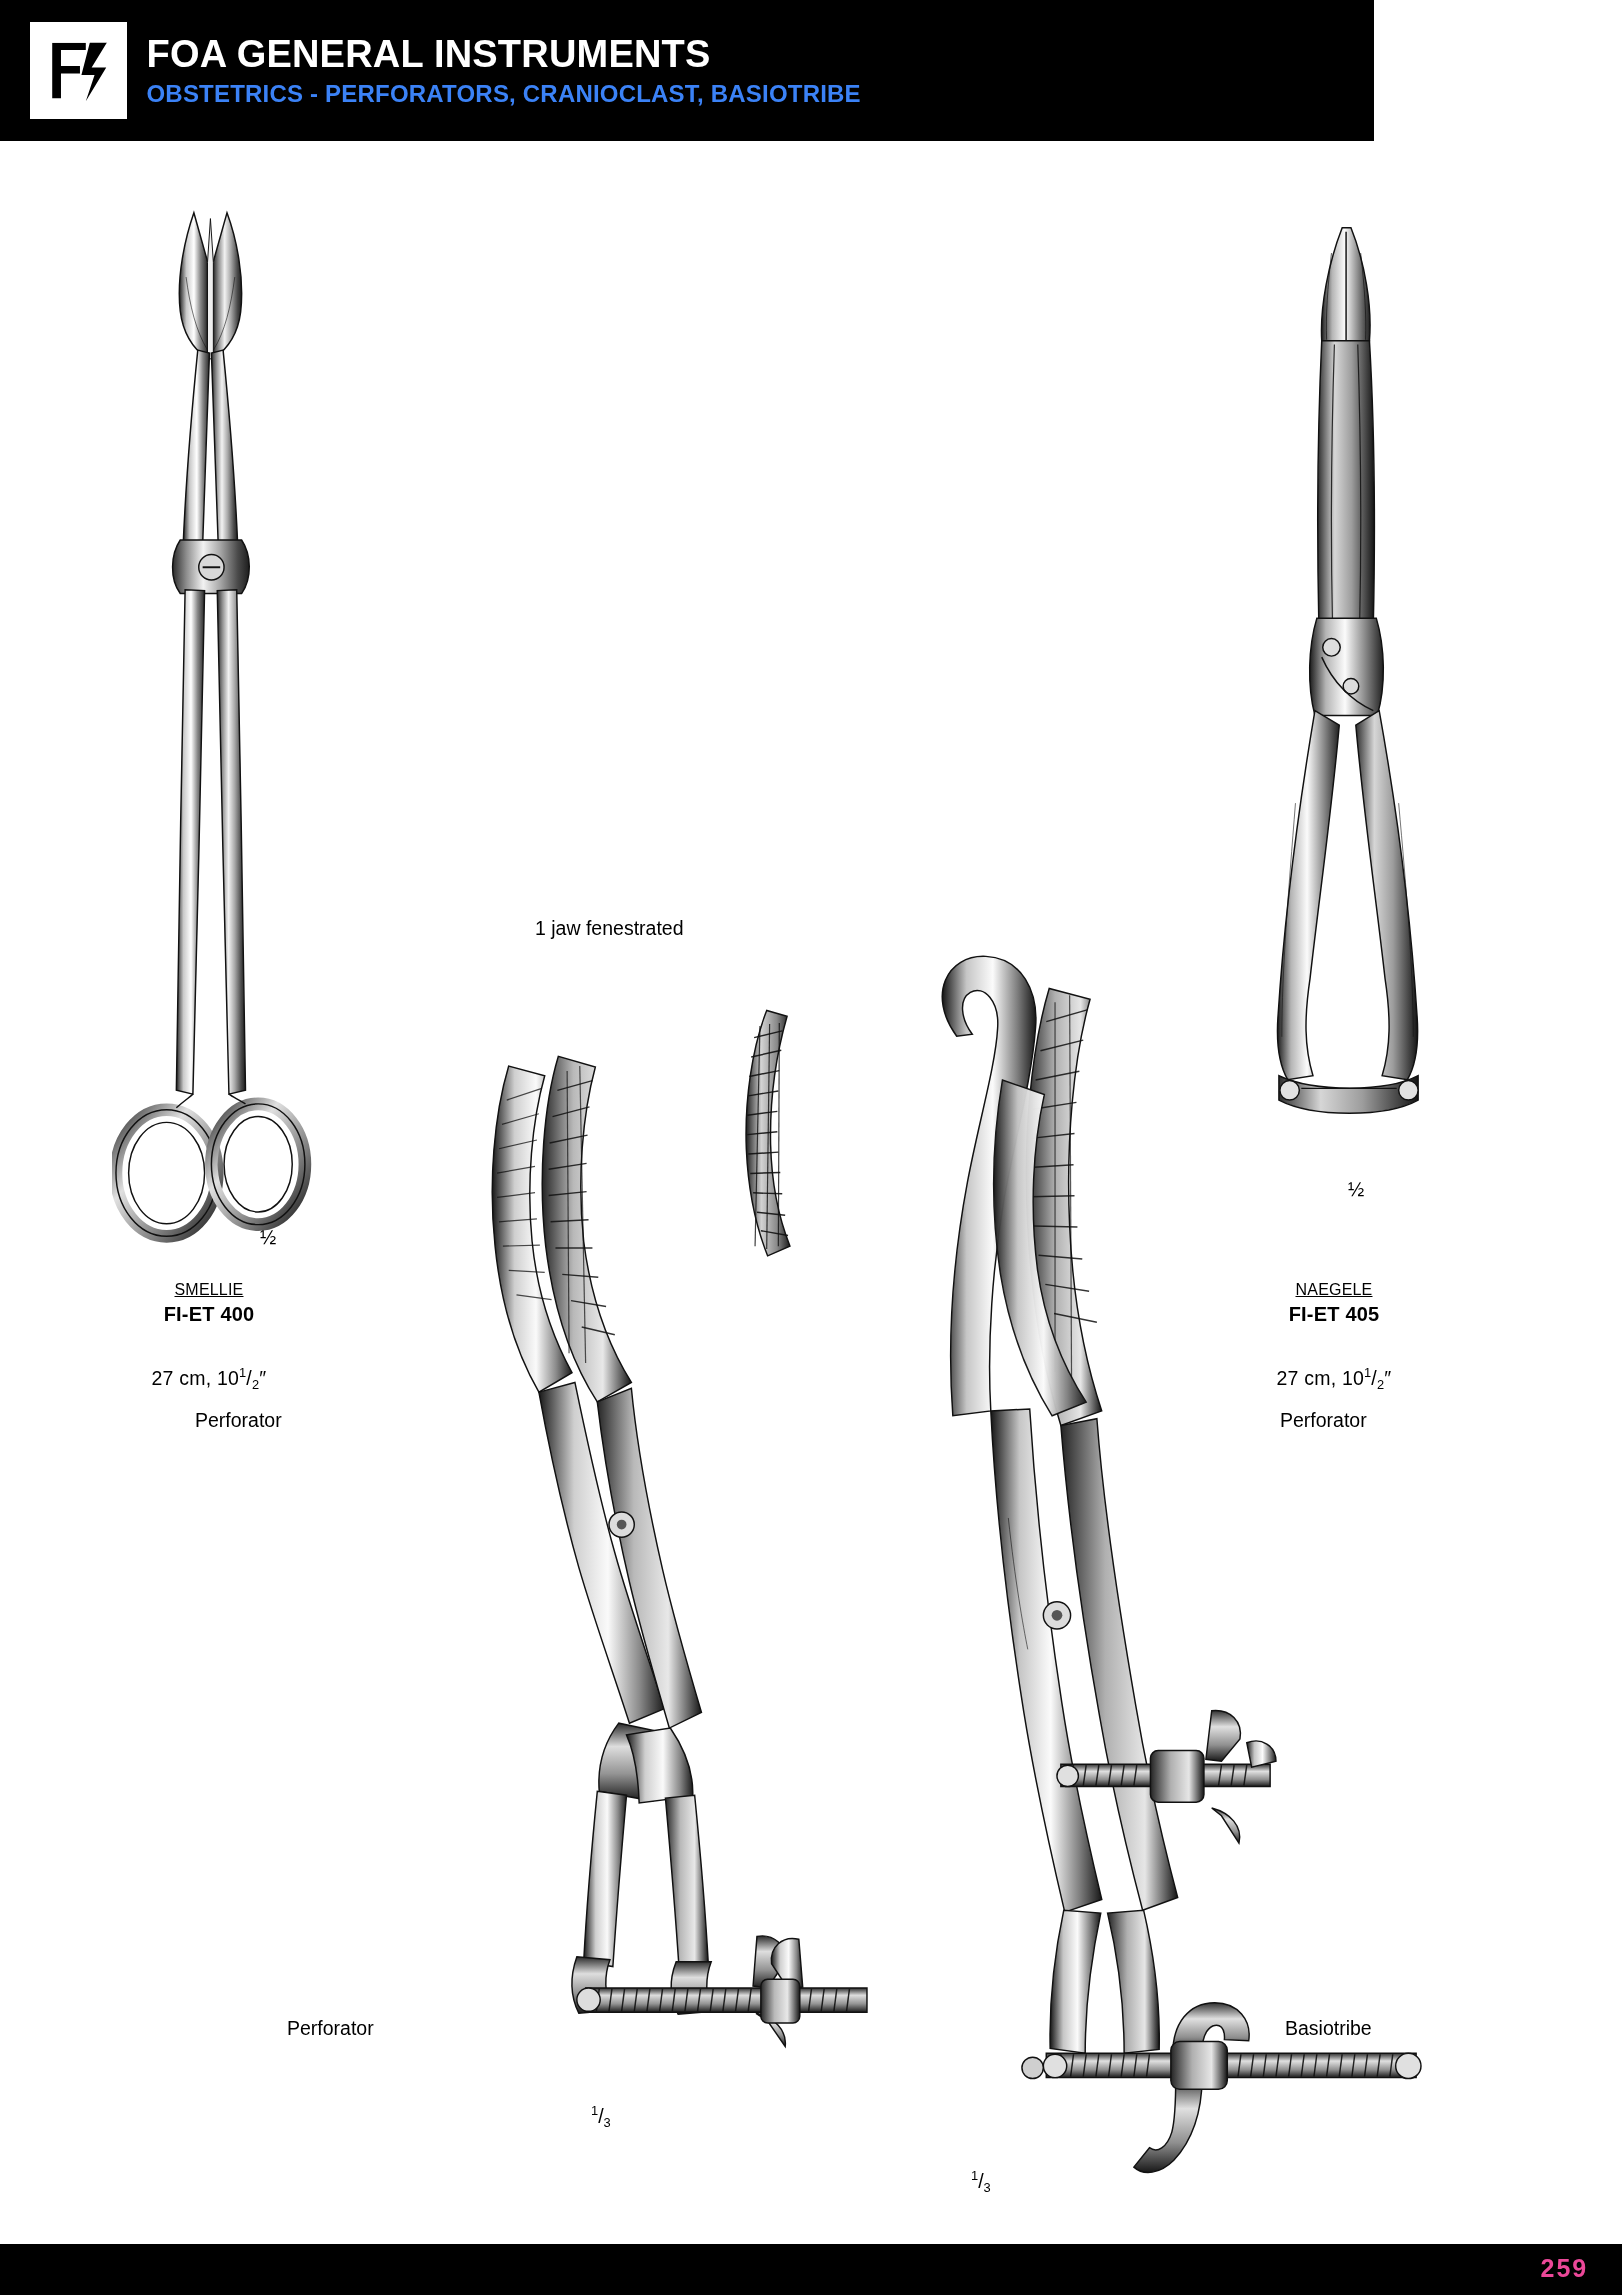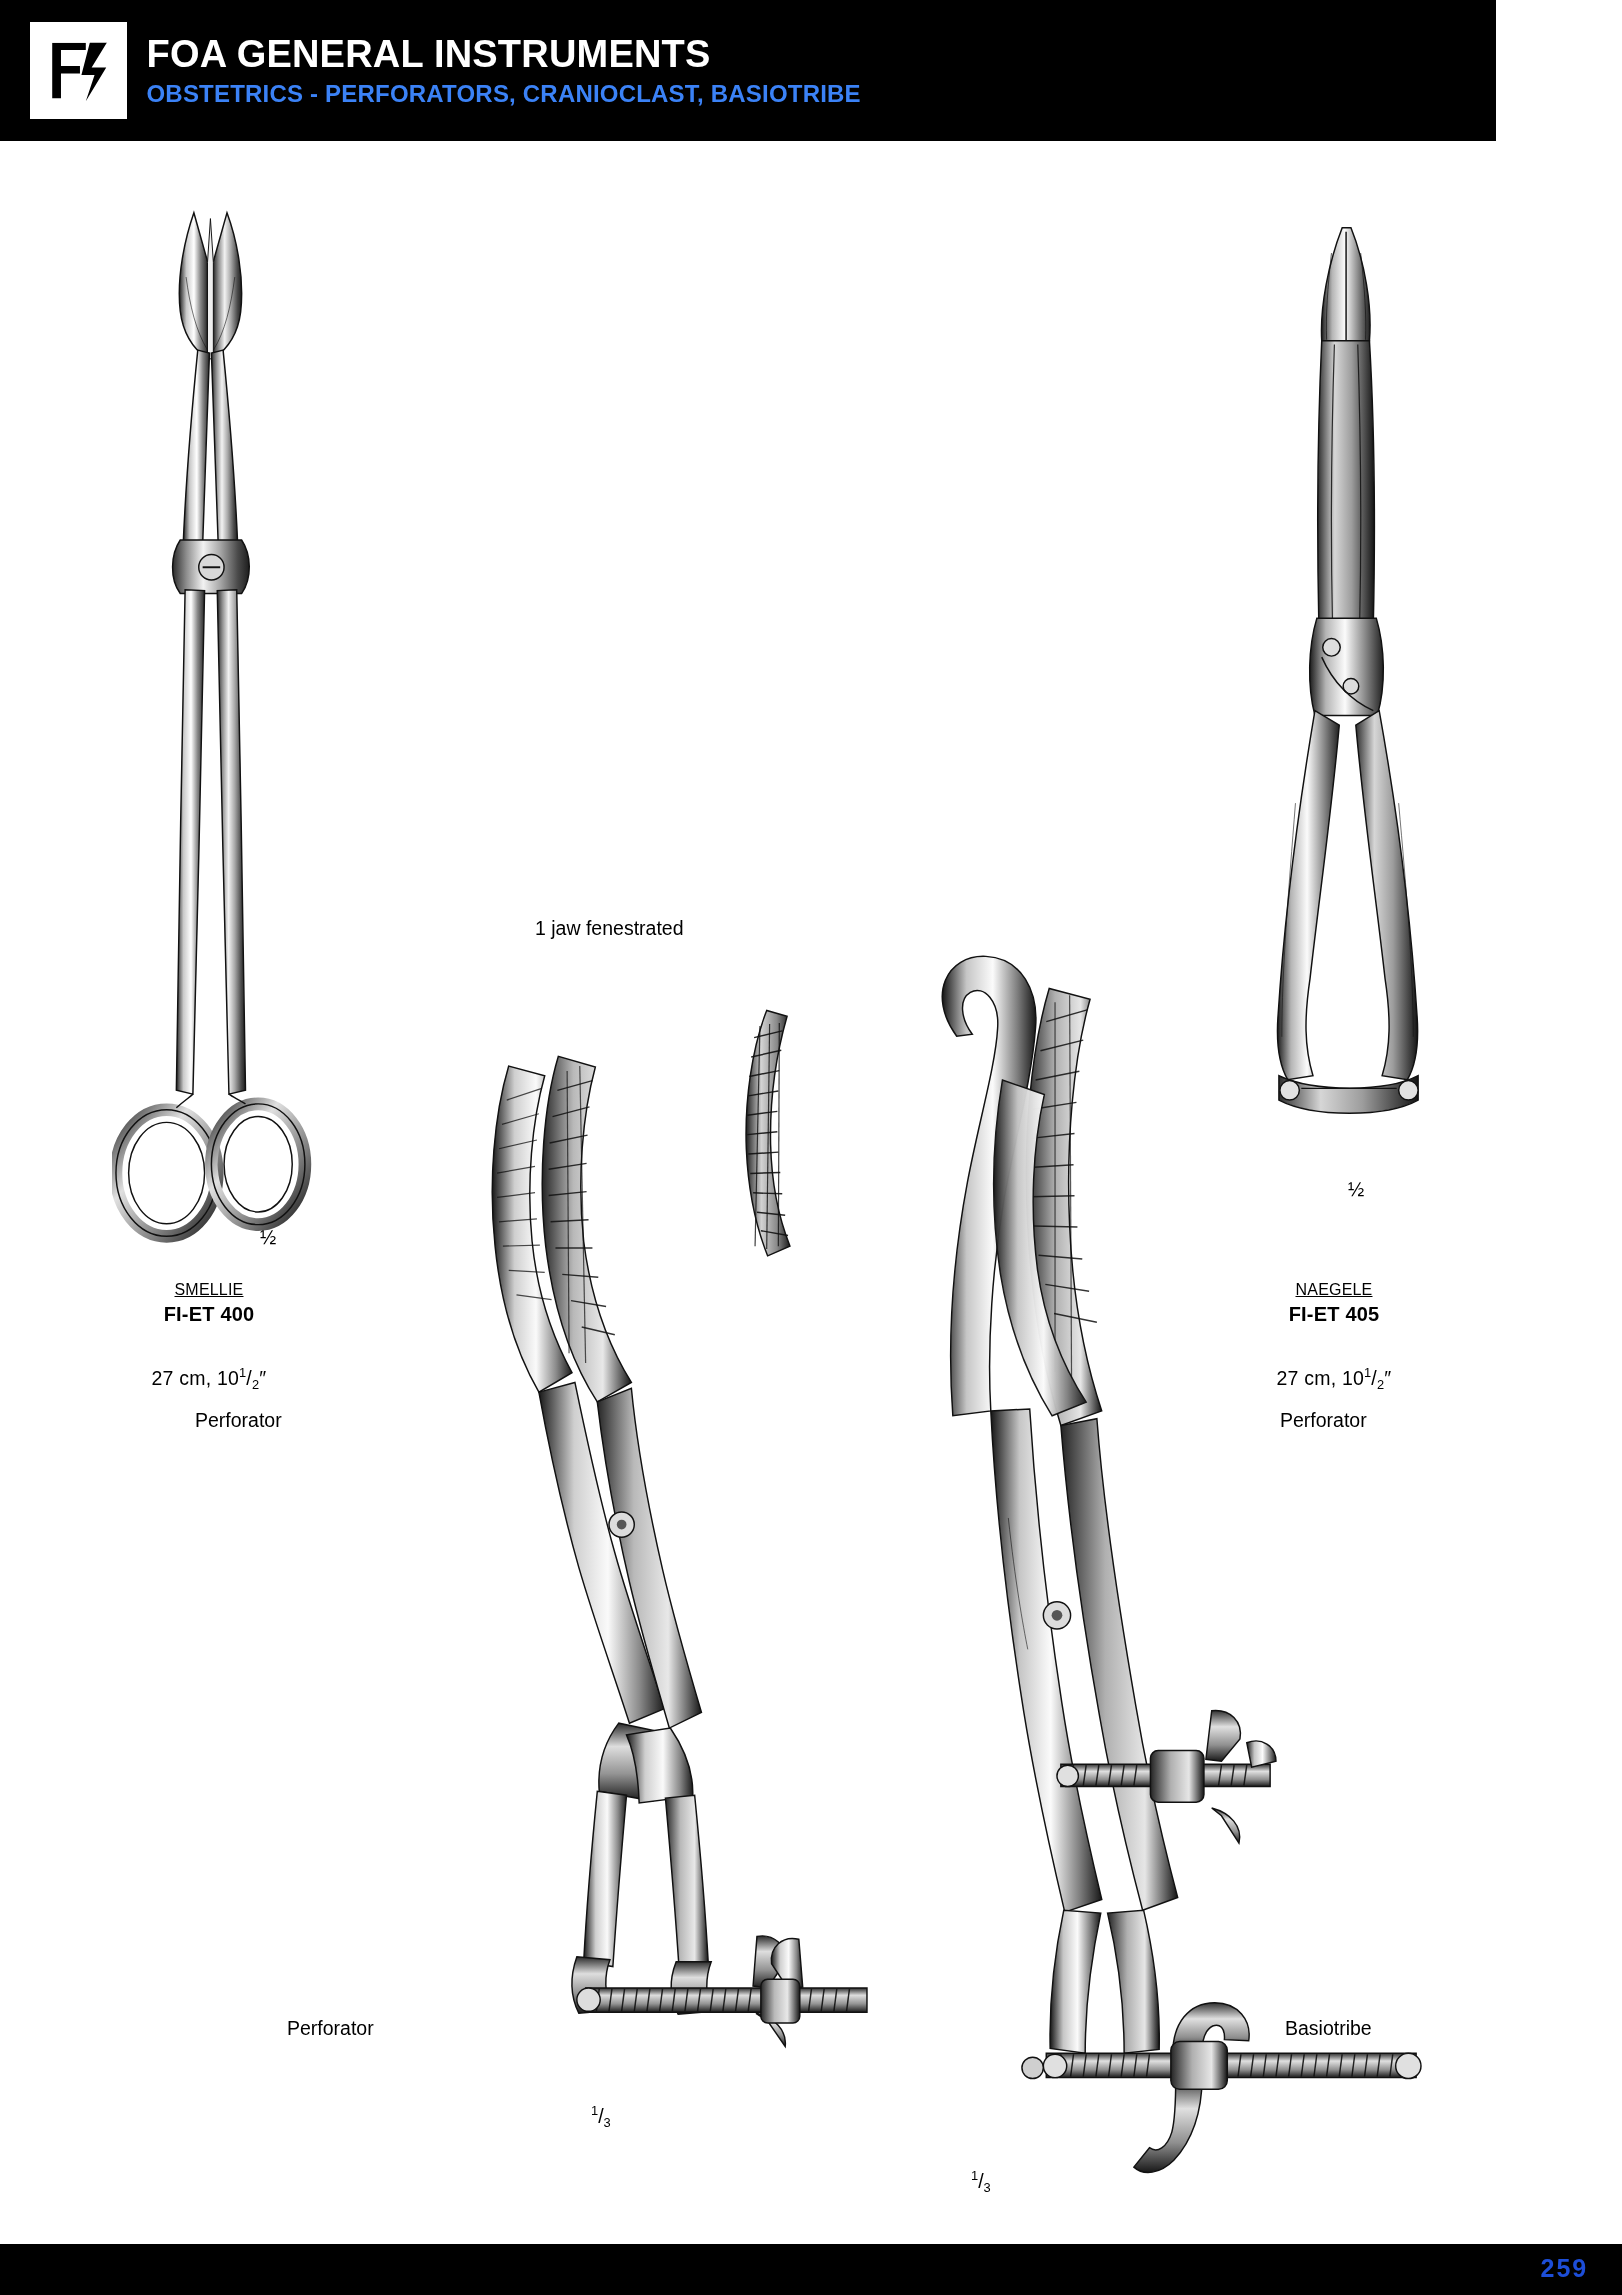--- a/index.html
+++ b/index.html
@@ -13,21 +13,21 @@
     font-family: "Liberation Sans", sans-serif;
     color: #000000;
     position: relative;
     overflow: hidden;
   }
 
   
   .page-header {
     position: absolute;
     left: 0; top: 0;
-    width: 1496px;
+    width: 1374px;
     height: 141px;
     background: #000000;
     display: flex;
     align-items: center;
   }
   .logo-box {
     width: 97px;
     height: 97px;
     margin-left: 30px;
     background: #ffffff;
@@ -65,21 +65,21 @@
     left: 0;
     top: 2244px;
     width: 1622px;
     height: 52px;
     background: #000000;
   }
   .page-number {
     position: absolute;
     right: 34px;
     top: 2254px;
-    color: #1d4ed8;
+    color: #ec4899;
     font-size: 25px;
     font-weight: bold;
     letter-spacing: 1.9px;
   }
 
   
   .plate {
     position: absolute;
     left: 0;
     top: 141px;

